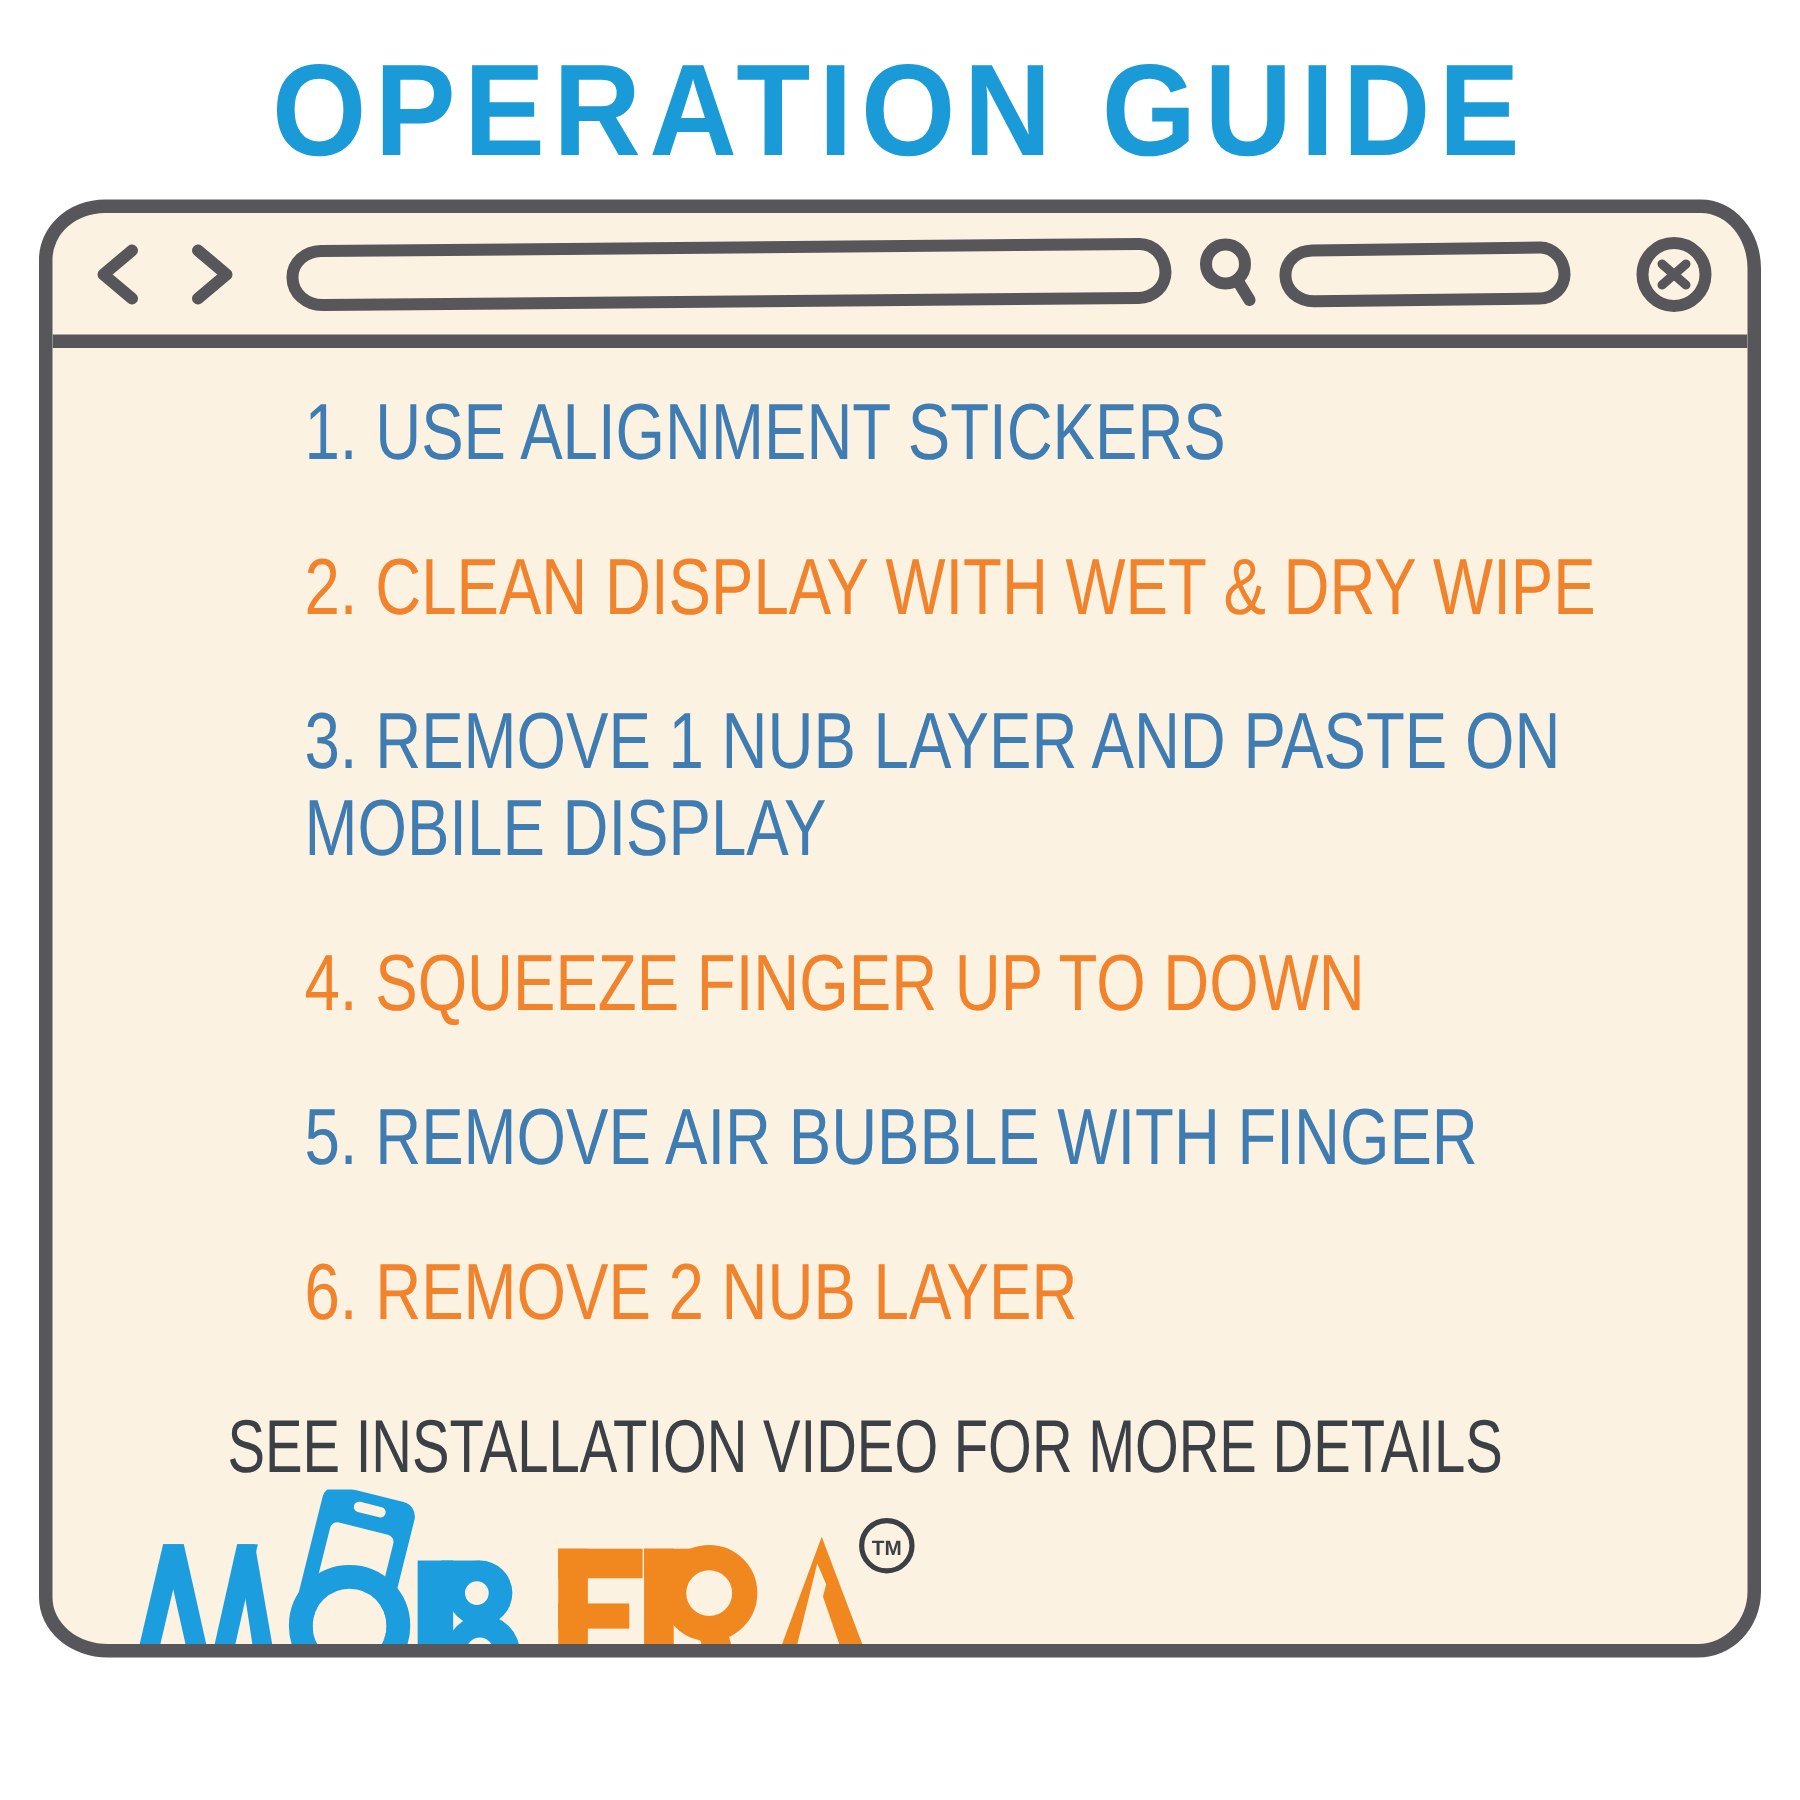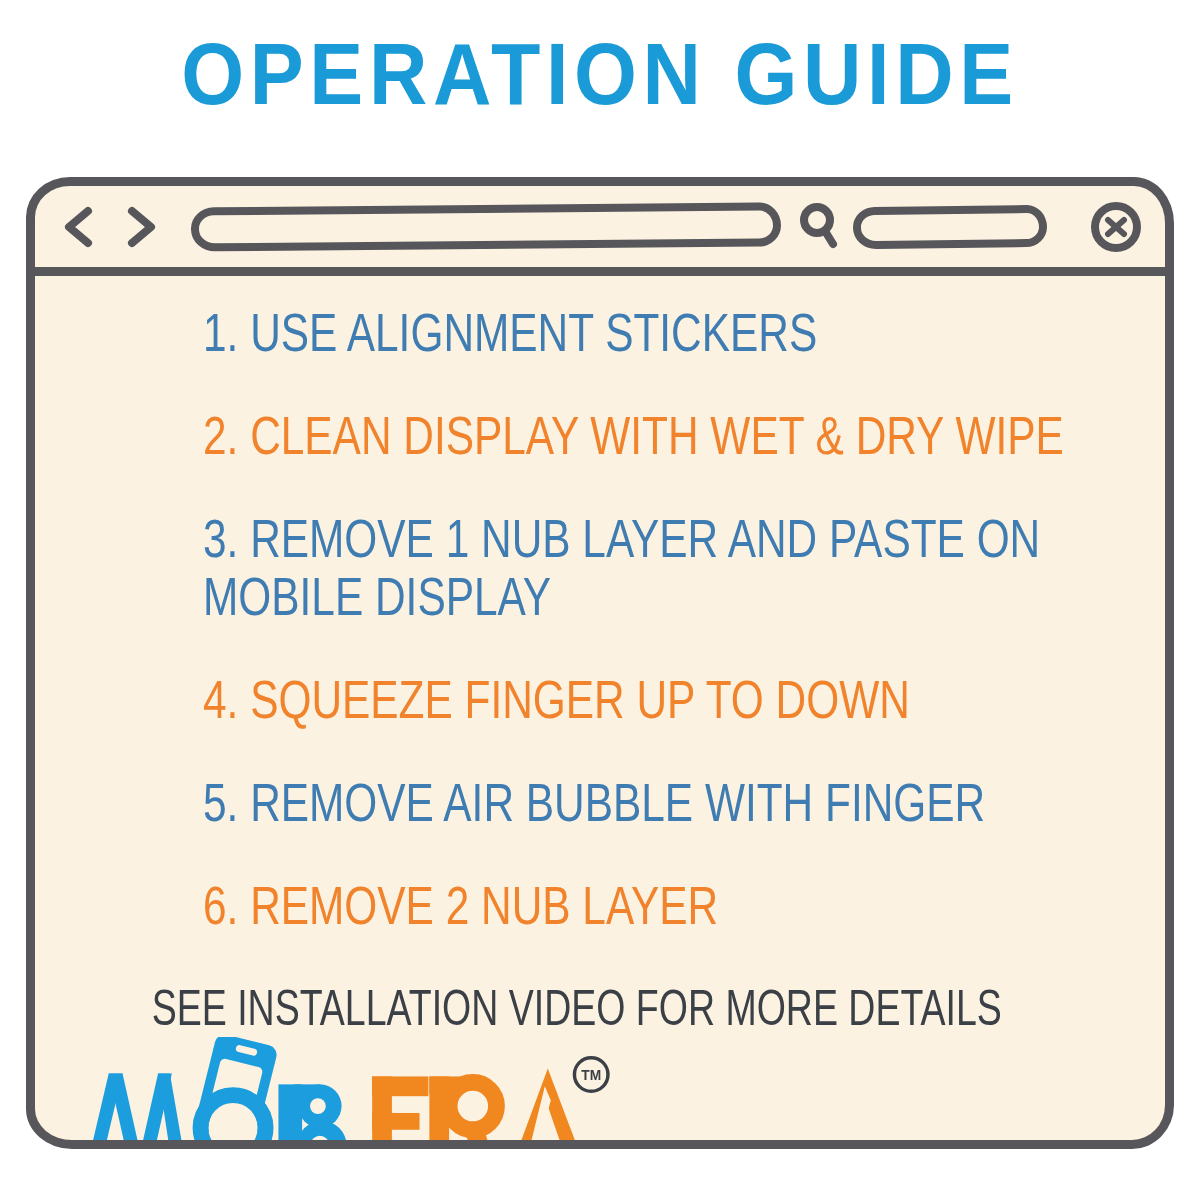--- a/index.html
+++ b/index.html
@@ -12,21 +12,20 @@
     font-size:87px; font-weight:bold; letter-spacing:6px;
     transform:scaleX(.93); transform-origin:center top; white-space:nowrap;
   }
 
   
   .frame{
     position:absolute; left:26px; top:133px; width:1148px; height:972px;
     background:#FCF2E2; border:9px solid #57565A;
     border-radius:44px 40px 42px 46px / 40px 46px 44px 40px;
     overflow:hidden;
-    margin-top:44px;
   }
   .toolbar{
     height:90px; border-bottom:9px solid #57565A;
     display:flex; align-items:center; padding:0 24px;
   }
   .nav-btn{ width:38px; height:46px; flex:0 0 auto; cursor:pointer; }
   .nav-btn.fwd{ margin-left:26px; }
   .addr-bar{
     height:44px; width:590px; margin-left:30px; flex:0 0 auto;
     border:8px solid #57565A; background:transparent;

